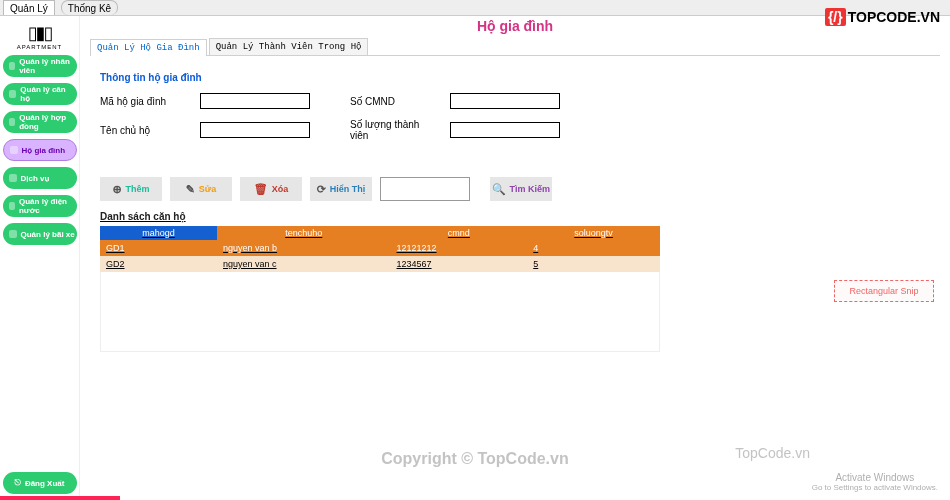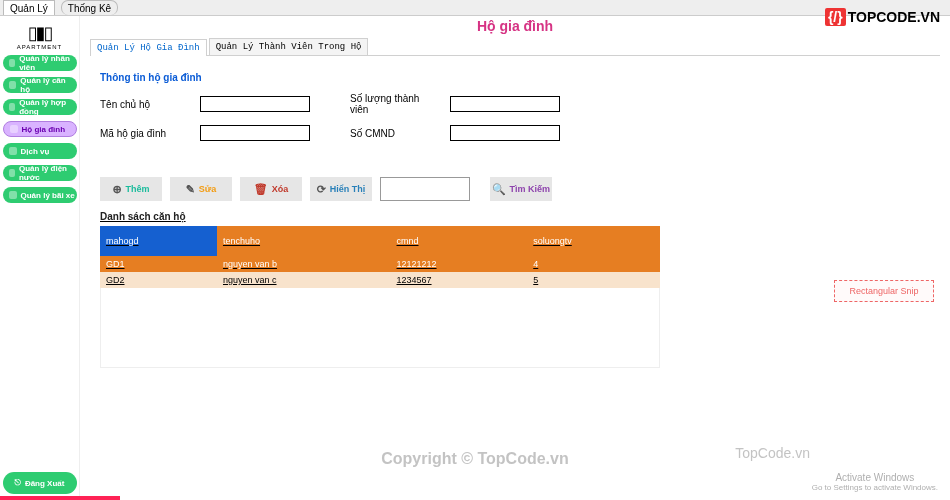--- a/index.html
+++ b/index.html
@@ -8,21 +8,21 @@
 .topbar { display: flex; align-items: stretch; height: 16px; background: #eee; border-bottom: 1px solid #ccc; }
 .topbar-tab { padding: 2px 6px; font-size: 10px; background: #fff; border: 1px solid #bbb; border-bottom: none; margin: 0 3px; cursor: pointer; }
 .topbar-tab.inactive { background: #eee; border-radius: 7px; }
 
 .layout { display: flex; height: calc(100% - 16px); }
 
 .sidebar { width: 80px; background: #fff; border-right: 1px solid #eee; display: flex; flex-direction: column; align-items: center; padding-top: 4px; }
 .logo { width: 60px; height: 32px; display: flex; flex-direction: column; align-items: center; justify-content: center; }
 .logo-buildings { font-size: 18px; letter-spacing: -2px; }
 .logo-text { font-size: 6px; letter-spacing: 1px; }
-.side-btn { width: 74px; height: 16px; margin: 3px 0; border-radius: 11px; display: flex; align-items: center; padding-left: 6px; gap: 4px; font-size: 8px; font-weight: bold; cursor: pointer; color: #fff; }
+.side-btn { width: 74px; height: 22px; margin: 3px 0; border-radius: 11px; display: flex; align-items: center; padding-left: 6px; gap: 4px; font-size: 8px; font-weight: bold; cursor: pointer; color: #fff; }
 .side-btn .dot { width: 8px; height: 8px; border-radius: 2px; background: rgba(255,255,255,0.4); }
 .side-btn.green { background: #2ecc71; }
 .side-btn.active { background: #d9b3ff; color: #6a00b0; border: 1px solid #b07de0; }
 .sidebar-spacer { flex: 1; }
 .logout-btn { width: 74px; height: 22px; margin-bottom: 6px; border-radius: 11px; background: #2ecc71; color: #fff; display: flex; align-items: center; justify-content: center; font-size: 8px; font-weight: bold; cursor: pointer; gap: 4px; }
 
 .main { flex: 1; padding: 2px 10px 10px 10px; position: relative; }
 .page-title { text-align: center; color: #d63384; font-size: 14px; font-weight: bold; height: 20px; }
 .subtabs { display: flex; gap: 2px; border-bottom: 1px solid #d0d0d0; margin-bottom: 10px; }
 .subtab { padding: 3px 6px; font-size: 9px; background: #f4f4f4; border: 1px solid #d0d0d0; border-bottom: none; cursor: pointer; font-family: Liberation Mono, monospace; }
@@ -37,21 +37,21 @@
 
 .toolbar { display: flex; gap: 8px; align-items: center; margin: 12px 0 10px 10px; }
 .tool-btn { width: 62px; height: 24px; background: #e6e6e6; border: none; display: flex; align-items: center; justify-content: center; gap: 4px; font-size: 9px; font-weight: bold; cursor: pointer; }
 .tool-btn .ico { font-size: 11px; }
 .search-box { width: 90px; height: 24px; border: 1px solid #999; background: #fff; padding: 2px 4px; font-size: 10px; }
 .tool-btn.search { margin-left: 12px; }
 
 .table-section { margin: 4px 0 0 10px; text-decoration: underline; }
 .table-caption { font-size: 10px; font-weight: bold; color: #222; margin-bottom: 4px; }
 table { width: 560px; border-collapse: collapse; font-size: 9px; }
-thead th { background: #e67e22; color: #fff; text-align: left; padding: 10px 6px; font-weight: normal; }
+thead th { background: #e67e22; color: #fff; text-align: center; padding: 2px 6px; font-weight: normal; }
 thead th.selhead { background: #1560d0; }
 tbody td { padding: 3px 6px; }
 tbody tr.sel { background: #e67e22; color: #fff; }
 tbody tr.alt { background: #f8e3cc; }
 .table-empty { height: 80px; background: #fff; border: 1px solid #eee; border-top: none; width: 560px; }
 
 .watermark-logo { position: absolute; top: 8px; right: 10px; font-size: 14px; font-weight: bold; color: #000; display: flex; align-items: center; gap: 2px; }
 .watermark-logo .brace { background: #e33; color: #fff; padding: 1px 3px; border-radius: 2px; }
 .snip-btn { position: absolute; right: 16px; top: 280px; width: 100px; height: 22px; border: 1px dashed #e66; background: rgba(255,230,230,0.2); font-size: 9px; color: #e66; display: flex; align-items: center; justify-content: center; }
 
@@ -114,35 +114,35 @@
     <div class="page-title">Hộ gia đình</div>
     <div class="subtabs">
       <div class="subtab active">Quản Lý Hộ Gia Đình</div>
       <div class="subtab">Quản Lý Thành Viên Trong Hộ</div>
     </div>
 
     <div class="form-frame">
       <div class="form-legend">Thông tin hộ gia đình</div>
       <div class="form-row">
         <div class="form-field">
+          <label>Mã hộ gia đình</label>
+          <input type="text" value="" style="">
+        </div>
+        <div class="form-field">
+          <label>Số CMND</label>
+          <input type="text" value="" style="">
+        </div>
+      </div>
+      <div class="form-row">
+        <div class="form-field">
           <label>Tên chủ hộ</label>
           <input type="text" value="" style="">
         </div>
         <div class="form-field">
           <label>Số lượng thành viên</label>
-          <input type="text" value="" style="">
-        </div>
-      </div>
-      <div class="form-row">
-        <div class="form-field">
-          <label>Mã hộ gia đình</label>
-          <input type="text" value="" style="">
-        </div>
-        <div class="form-field">
-          <label>Số CMND</label>
           <input type="text" value="" style="">
         </div>
       </div>
     </div>
 
     <div class="toolbar">
       <button class="tool-btn">
           <span class="ico" style="color:#555">⊕</span>
           <span style="color:#1abc9c">Thêm</span>
         </button>

